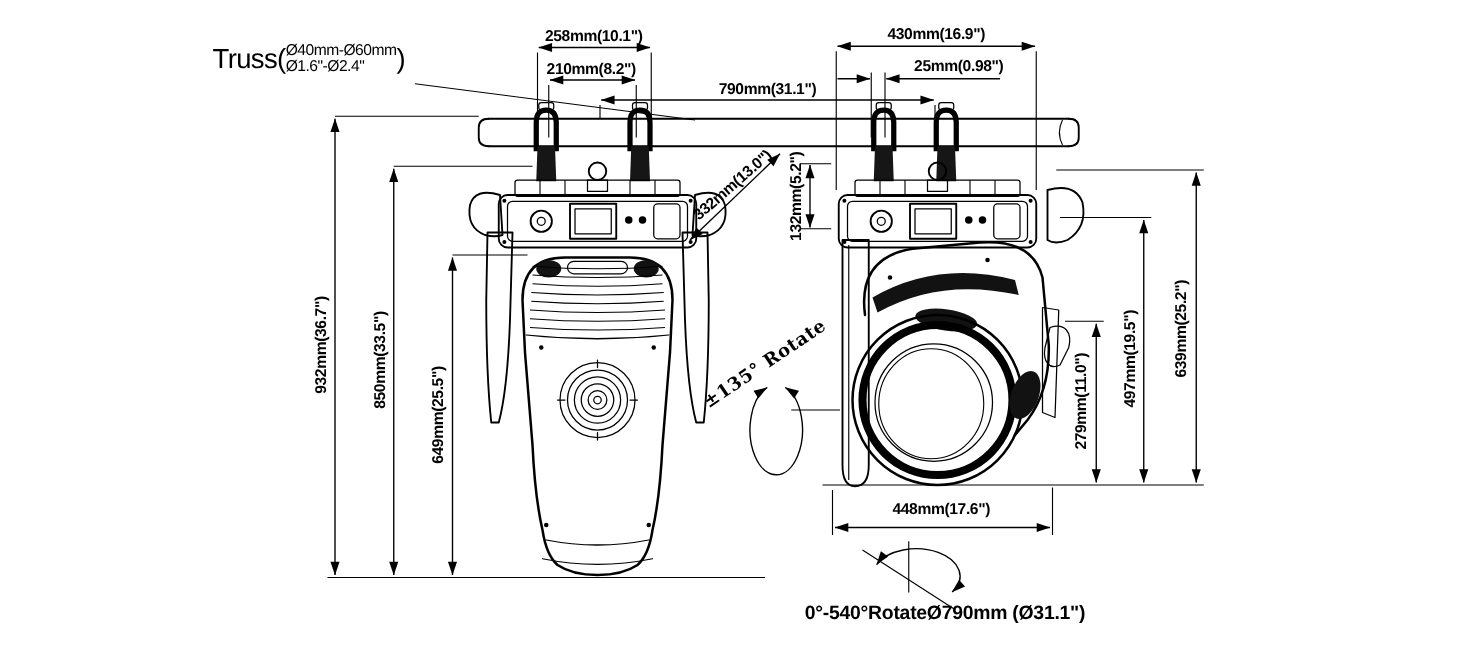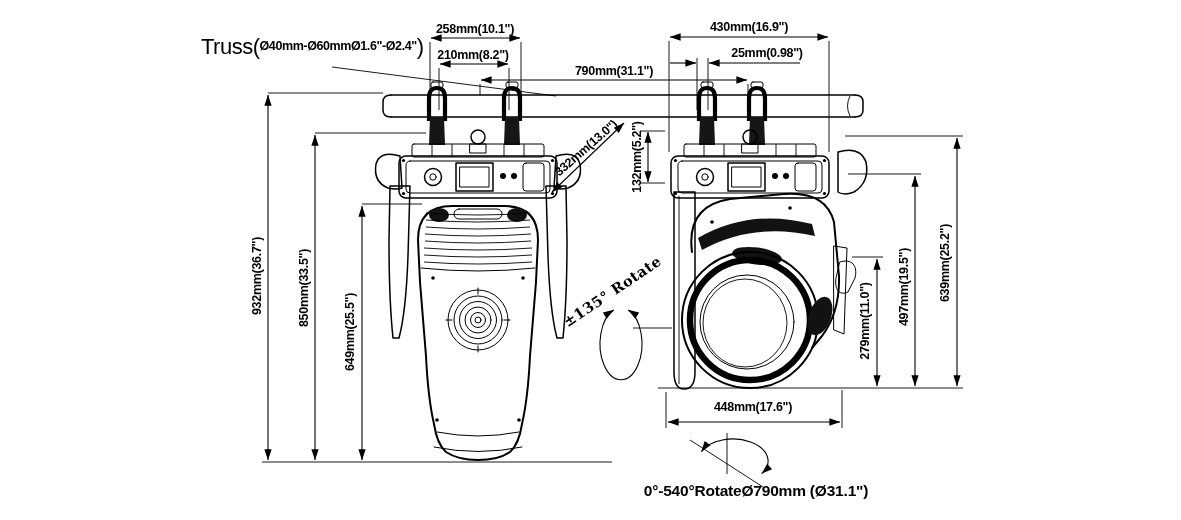--- a/index.html
+++ b/index.html
@@ -20,25 +20,25 @@
   .dim-label{
     position:absolute;
     white-space:nowrap;
     font-weight:700;
     font-size:12.5px;
     letter-spacing:-0.3px;
     color:#000;
     transform-origin:center center;
   }
   .truss-label{
-    position:absolute;left:201px;top:34px;
+    position:absolute;left:170px;top:34px;
     display:flex;align-items:center;gap:0px;color:#000;
   }
   .truss-big{font-size:22px;font-weight:400;letter-spacing:-0.5px;}
-  .truss-stack{display:flex;flex-direction:row;line-height:1.05;font-size:12.5px;font-weight:700;letter-spacing:-0.4px;}
+  .truss-stack{display:flex;flex-direction:column;line-height:1.05;font-size:12.5px;font-weight:400;letter-spacing:-0.4px;}
   .tilt-label{
     position:absolute;
     font-family:"DejaVu Serif",serif;
     font-weight:700;font-size:14.5px;letter-spacing:0.5px;
     white-space:nowrap;color:#000;transform-origin:center center;
   }
   .pan-label{
     position:absolute;
     font-weight:700;font-size:15.5px;letter-spacing:-0.2px;
     white-space:nowrap;color:#000;transform-origin:center center;

